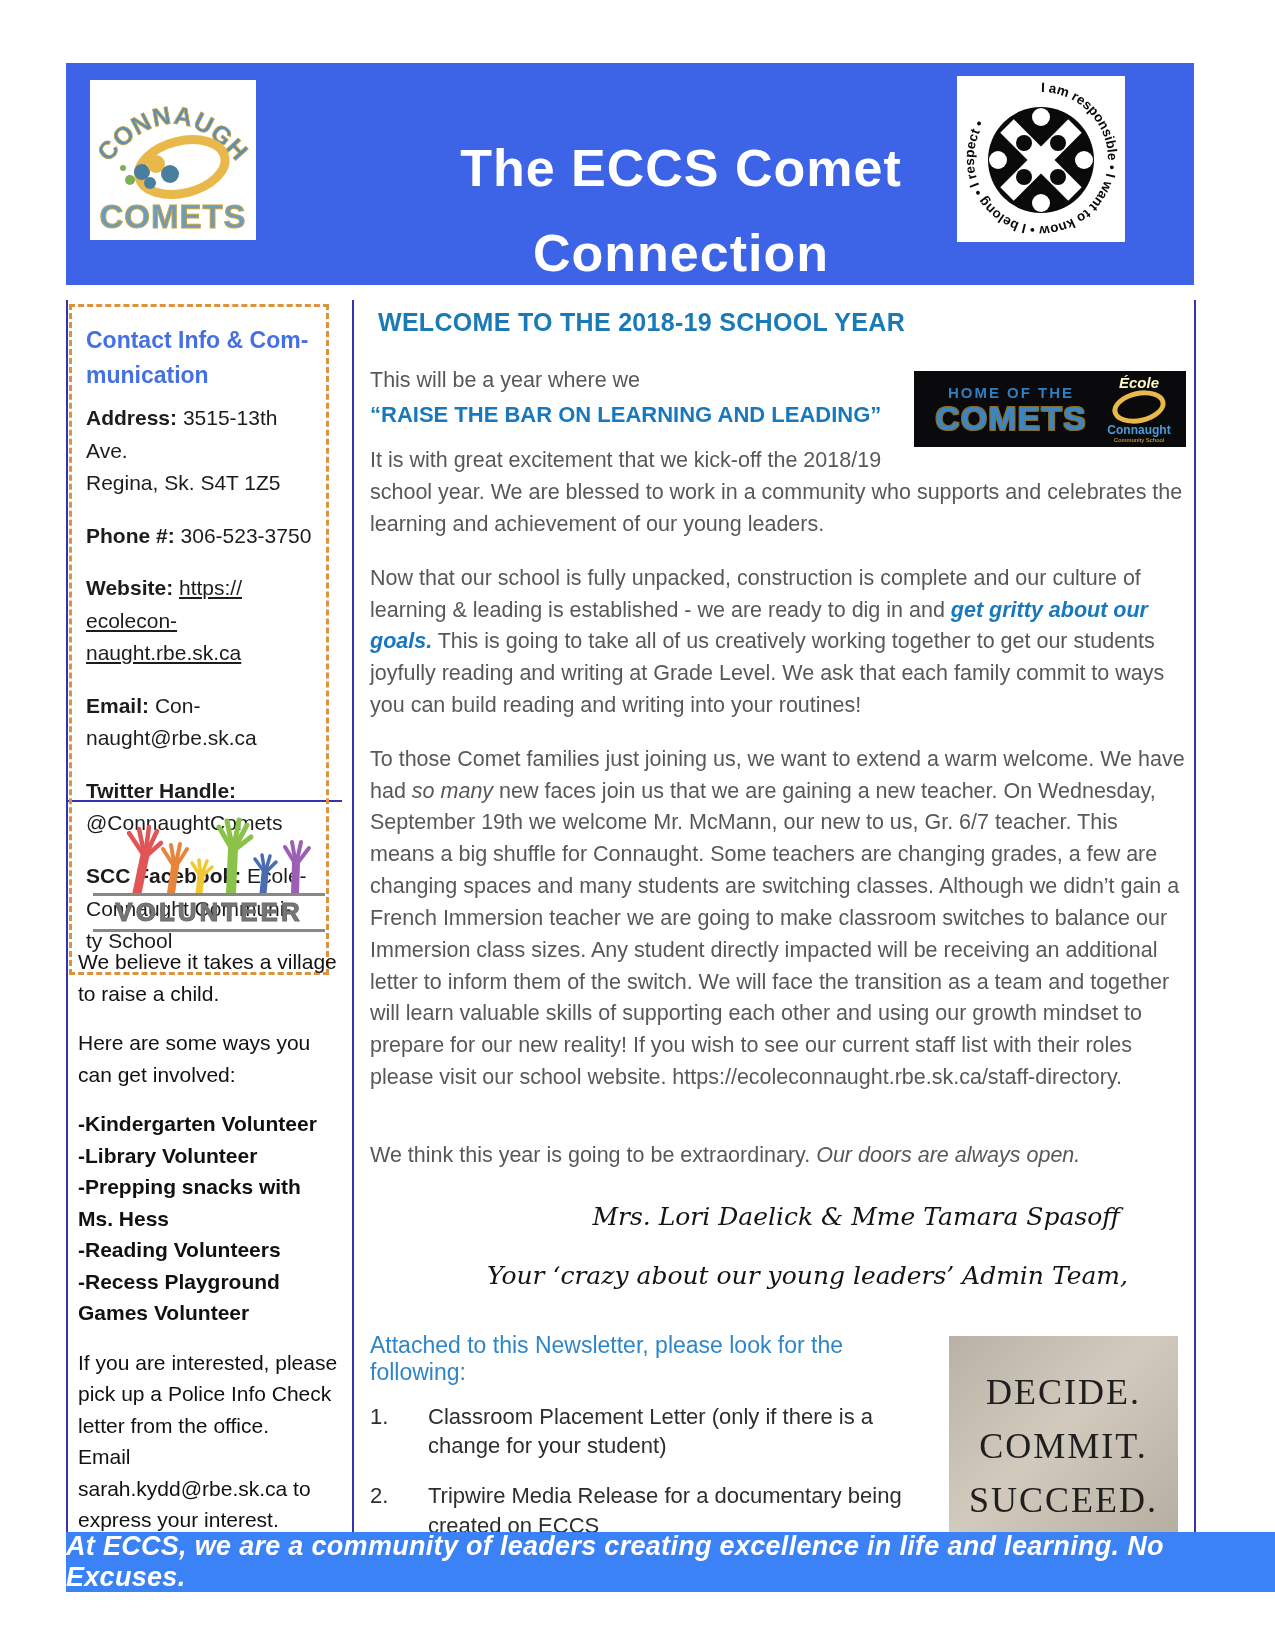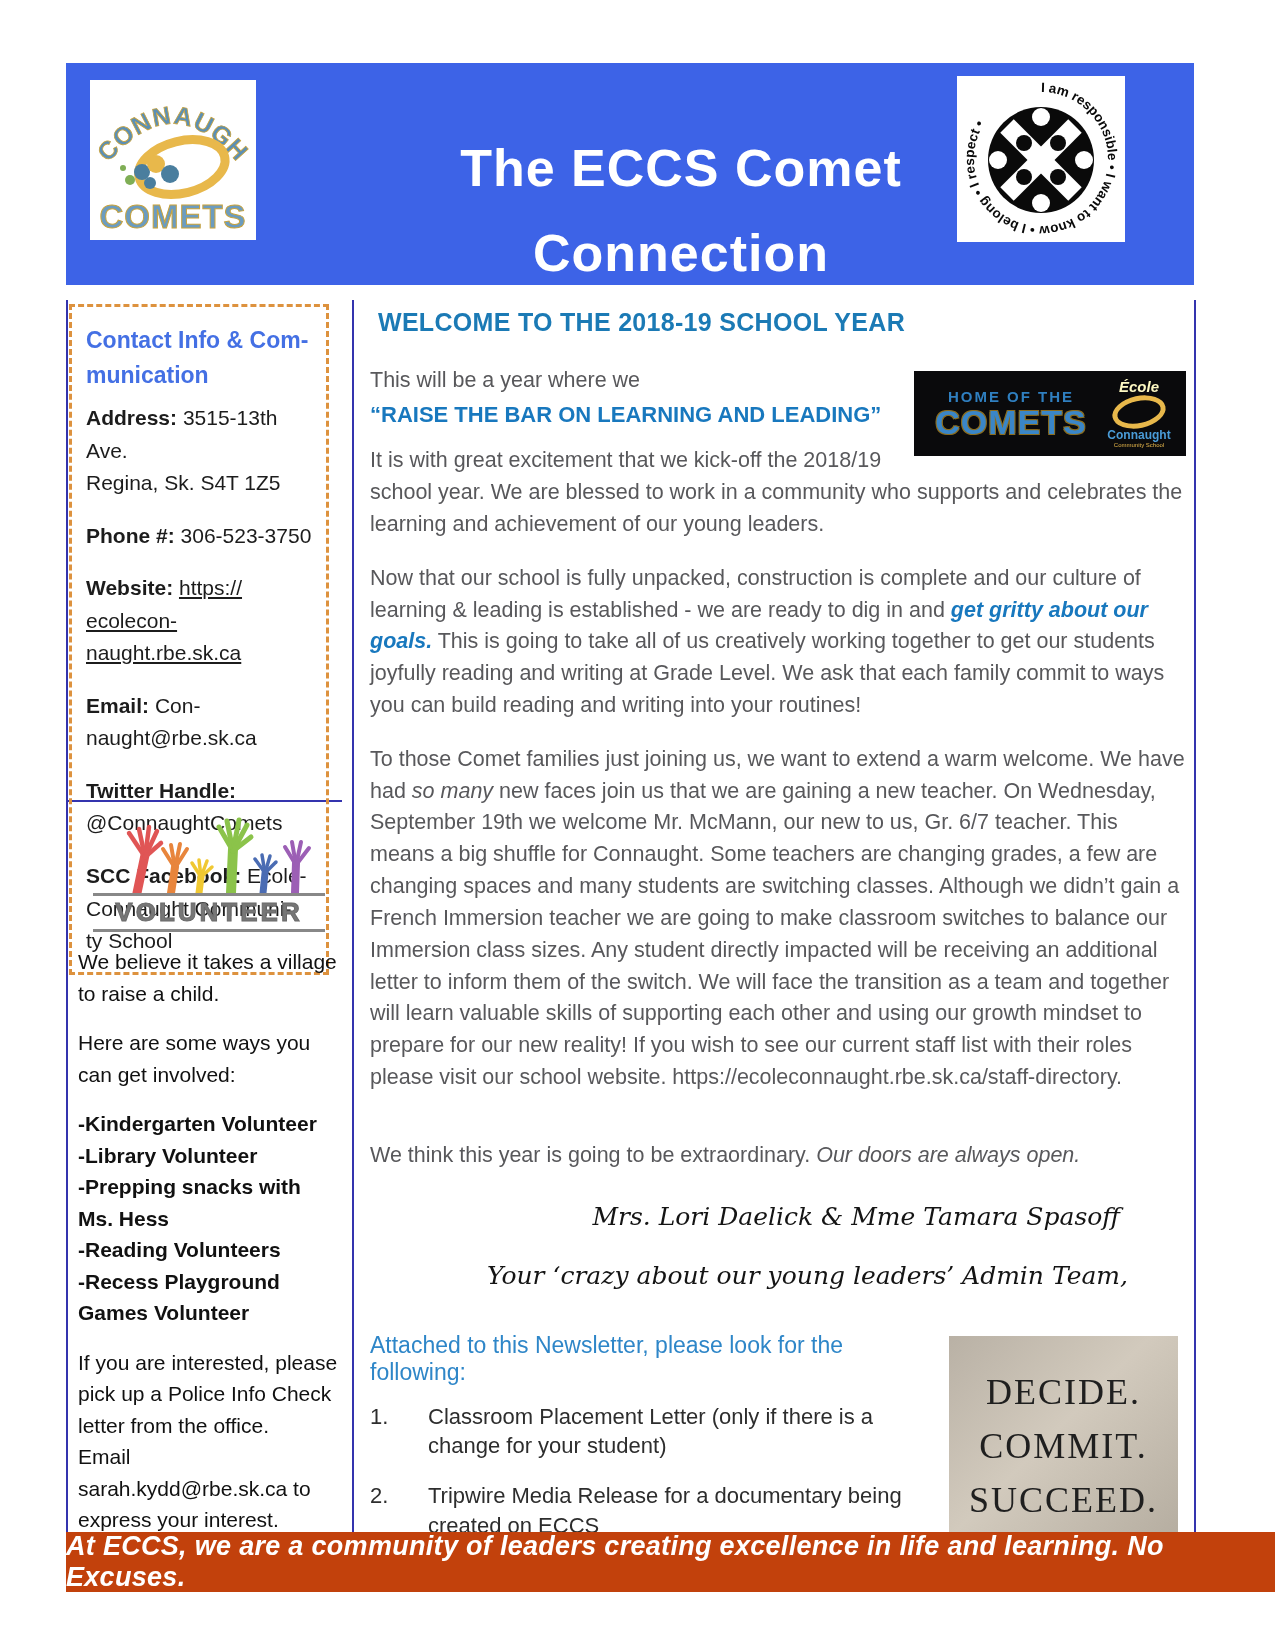--- a/index.html
+++ b/index.html
@@ -42,21 +42,21 @@
   .vol-li{font-size:21px;font-weight:bold;line-height:1.5;margin:0;}
   .vol-list{margin:0 0 18px 0;}
 
   
   .main{position:absolute;left:370px;top:308px;width:816px;}
   .main-heading{color:#1b7ab5;font-weight:bold;font-size:25px;letter-spacing:.3px;margin:0 0 28px 8px;}
   .gray{color:#58585b;}
   .para{font-size:21.5px;line-height:1.48;margin:0 0 22px 0;}
   .blue-bold{color:#1878be;font-weight:bold;}
   .blue-bold-italic{color:#1878be;font-weight:bold;font-style:italic;}
-  .comets-banner{float:right;width:272px;height:85px;background:#0a0a0c;margin:6px 0 10px 22px;
+  .comets-banner{float:right;width:272px;height:76px;background:#0a0a0c;margin:6px 0 10px 22px;
                  display:flex;align-items:center;justify-content:space-between;padding:0 8px;box-sizing:border-box;}
   .cb-left{text-align:center;flex:1;}
   .cb-home{color:#2f7fc0;font-weight:bold;font-size:15px;letter-spacing:2px;}
   .cb-comets{color:#3a86c8;font-weight:bold;font-size:34px;letter-spacing:1px;line-height:1;
              text-shadow:1px 1px 0 #8a6d20,-1px -1px 0 #8a6d20,1px -1px 0 #8a6d20,-1px 1px 0 #8a6d20;}
   .cb-right{width:78px;text-align:center;line-height:1.05;}
   .cb-ecole{color:#fef9c3;font-style:italic;font-weight:bold;font-size:15px;}
   .cb-comet-swirl{width:44px;height:22px;border:5px solid #e8b84b;border-radius:50%;
                   margin:1px auto;transform:rotate(-12deg);}
   .cb-connaught{color:#4a9cd8;font-weight:bold;font-size:12px;}
@@ -72,21 +72,21 @@
   .decide-img{float:right;width:229px;height:228px;margin:4px 8px 6px 24px;
               background:linear-gradient(135deg,#b9b1a5 0%,#d2cabd 45%,#b3ab9e 100%);
               display:flex;flex-direction:column;align-items:center;justify-content:center;
               font-family:"Liberation Serif",serif;color:#1f1f1f;font-size:36px;line-height:1.5;
               letter-spacing:2px;border-bottom:8px solid #e8e5df;box-sizing:border-box;}
   .num-item{display:flex;font-size:22px;color:#2d2d2d;line-height:1.35;margin:0 0 20px 0;}
   .num{width:58px;flex:none;}
   .num-text{flex:1;}
 
   
-  .footer-bar{position:absolute;left:66px;top:1532px;width:1209px;height:60px;background:#c2410c;
+  .footer-bar{position:absolute;left:66px;top:1532px;width:1209px;height:60px;background:#3b82f6;
               display:flex;align-items:center;justify-content:center;}
   .footer-text{color:#fff;font-weight:bold;font-style:italic;font-size:27px;letter-spacing:.3px;}
 </style>
 </head>
 <body>
 
 <div class="page">
 
   <div class="band">
     <div class="title-1">The ECCS Comet</div>

